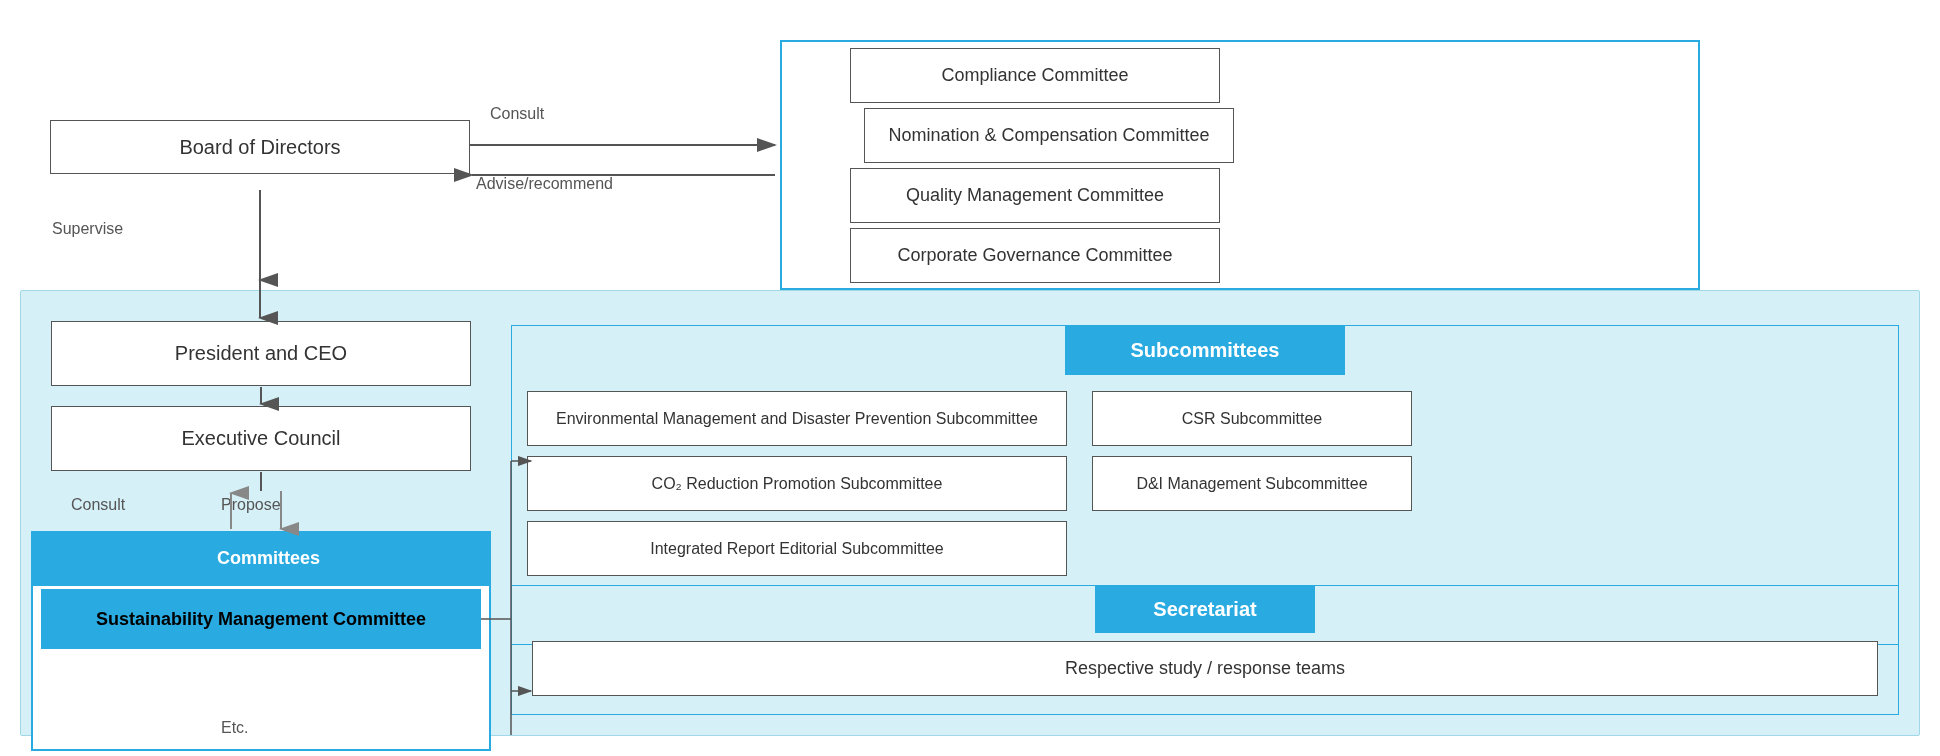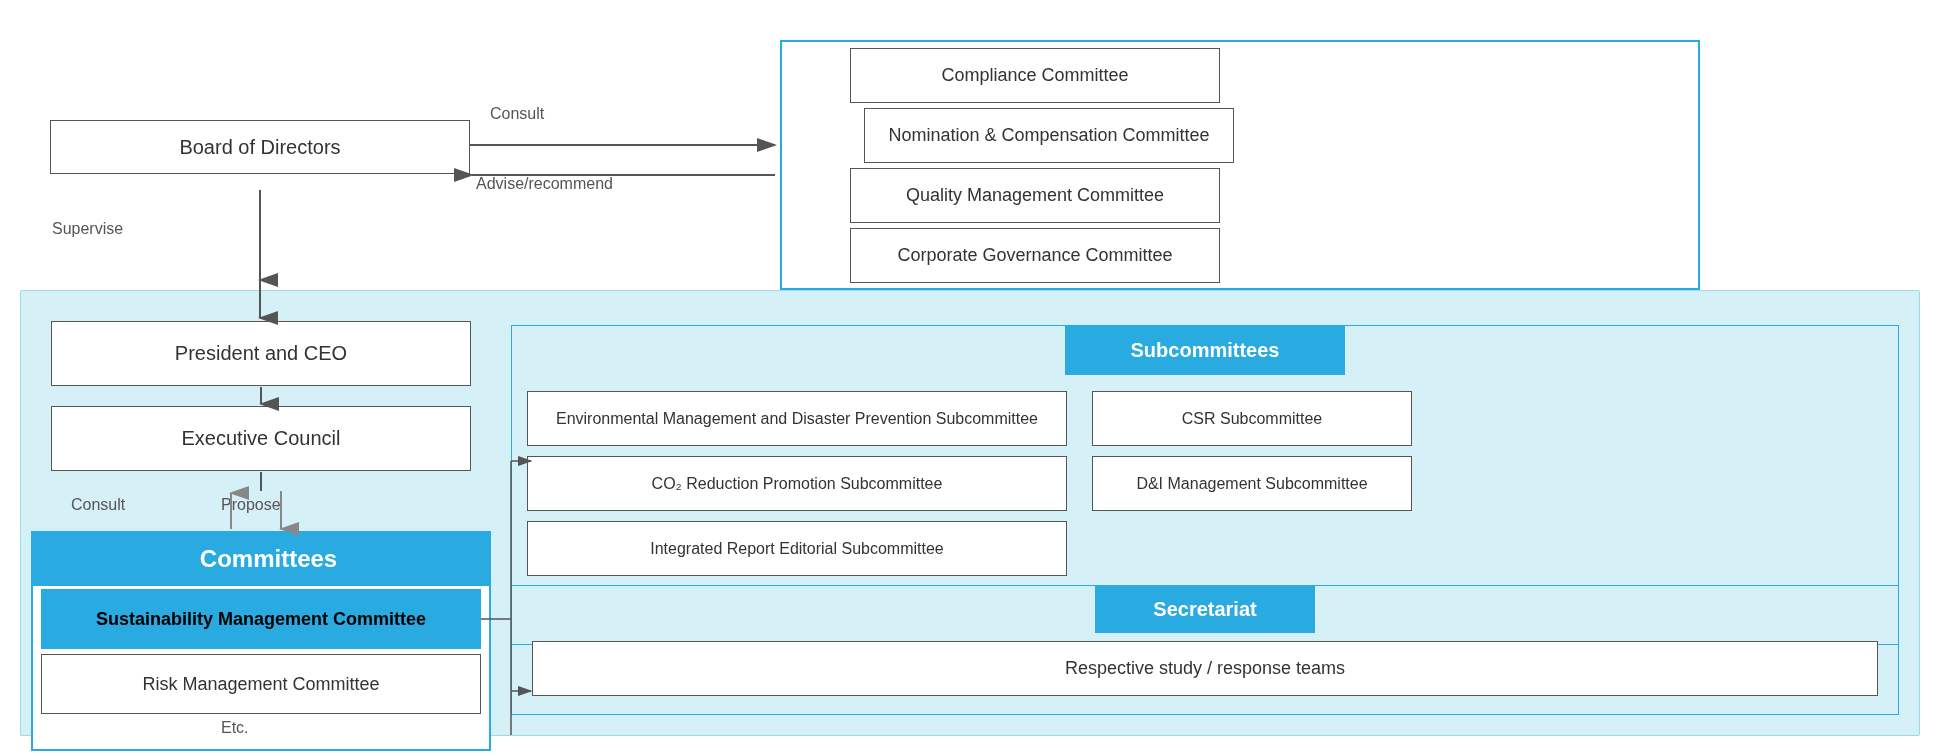--- a/index.html
+++ b/index.html
@@ -152,31 +152,28 @@
     <div class="box" style="left:30px; top:115px; width:420px; height:65px; font-size:20px;">
       <span>Executive Council</span>
     </div>
 
     <div class="arrow-label" style="left:50px; top:205px;">Consult</div>
 
     <div class="arrow-label" style="left:200px; top:205px;">Propose</div>
 
     <div style="position:absolute; left:10px; top:240px; width:460px; height:220px; border:2px solid #29abe2; background:#fff;"></div>
 
-    <div class="box-blue" style="position:absolute; left:10px; top:240px; width:460px; height:55px; font-size:24px;padding-left:25px;">
+    <div class="box-blue" style="position:absolute; left:10px; top:240px; width:460px; height:55px; font-size:18px;padding-left:25px;">
       <span>Committees</span>
     </div>
 
     <div style="position:absolute; left:20px; top:298px; width:440px; height:60px; background:#29abe2; border:1.5px solid #29abe2; display:flex; align-items:center; justify-content:center;">
       <span style="color:#000000; font-size:18px; font-weight:bold;">Sustainability Management Committee</span>
     </div>
 
-    <div class="box" style="left:20px; top:363px; width:440px; height:60px; font-size:18px;">
-      <span>Risk Management Committee</span>
-    </div>
 
     <div class="arrow-label" style="left:200px; top:428px;">Etc.</div>
 
     <div style="position:absolute; left:490px; top:10px; right:20px; height:320px; border:1.5px solid #29abe2; background:transparent;margin-top:24px;">
 
       <div class="box-blue" style="position:absolute; left:50%; transform:translateX(-50%); top:-1px; width:280px; height:50px; font-size:20px;">
         <span>Subcommittees</span>
       </div>
 
       <div class="box" style="left:15px; top:65px; width:540px; height:55px; font-size:16px;">

